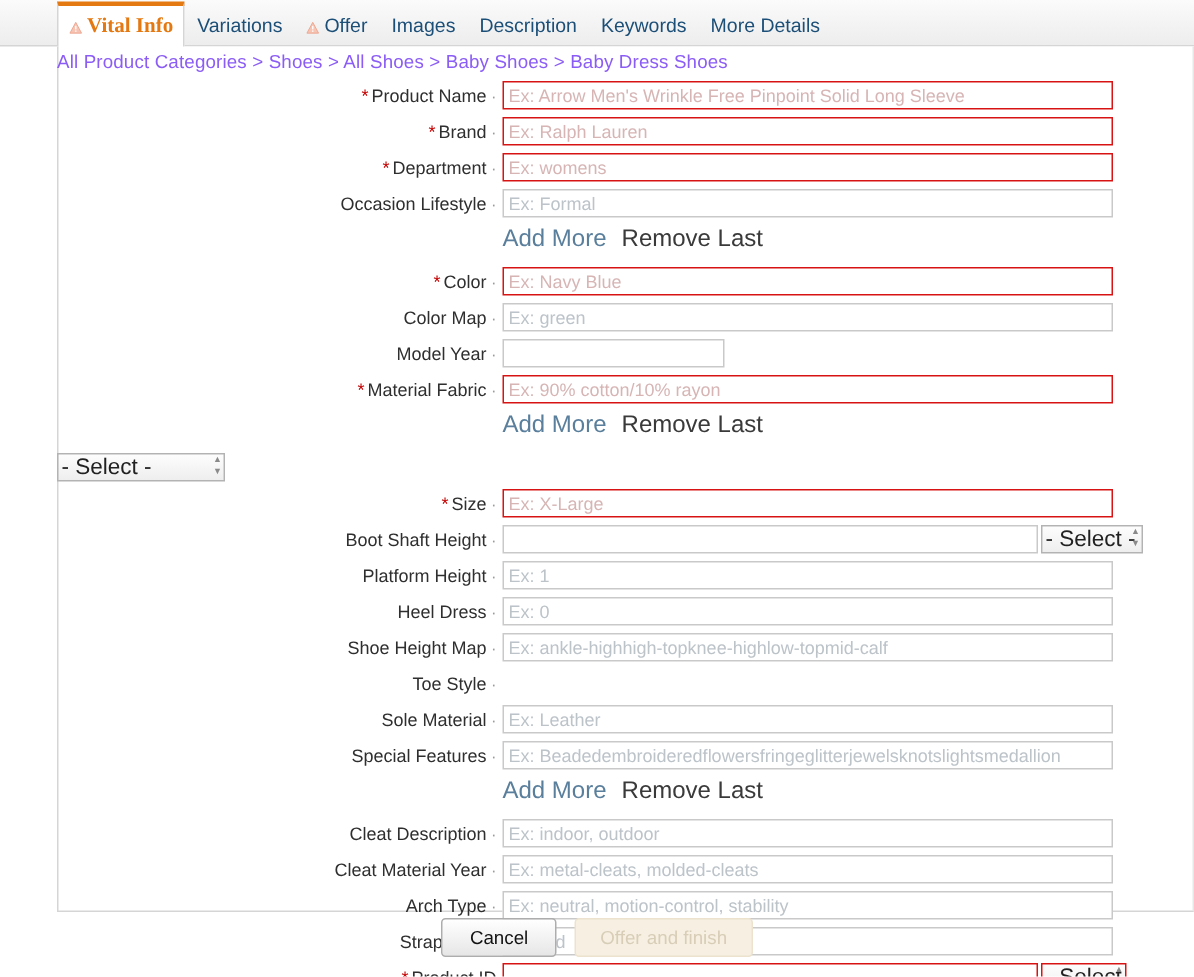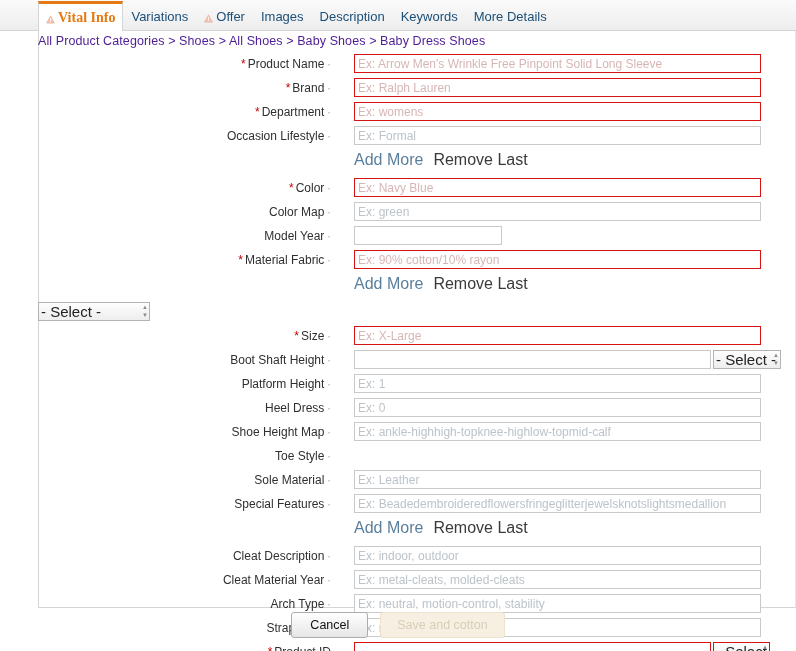--- a/index.html
+++ b/index.html
@@ -47,26 +47,26 @@
   .panel{
     position:absolute;left:38px;top:31px;width:758px;height:577px;
     background:#ffffff;
     border-left:1px solid #d5d5d5;
     border-right:1px solid #e7e7e7;
     border-bottom:1px solid #d5d5d5;
     box-sizing:border-box;
   }
   .breadcrumb{
     position:absolute;left:38px;top:34px;
-    font-size:12.5px;color:#4c1d95;letter-spacing:.1px;
+    font-size:12.5px;color:#8b5cf6;letter-spacing:.1px;
   }
 
   
   .form{position:absolute;left:38px;top:54px;width:758px;}
-  .row{display:flex;align-items:flex-start;margin-bottom:4px;min-height:20px;gap:19px;}
+  .row{display:flex;align-items:flex-start;margin-bottom:4px;min-height:20px;}
   .label{
     width:297px;flex:0 0 297px;
     text-align:right;
     font-size:12px;color:#2f2f2f;
     padding-top:3px;
     box-sizing:border-box;
     padding-right:4px;
     white-space:nowrap;
   }
   .label .star{color:#c40000;font-size:12px;margin-right:2px;}
@@ -339,16 +339,16 @@
           <span class="selwrap"><select class="sel sel-w3 req"><option>- Select -</option></select><span class="spin">
               <span>▲</span>
               <span>▼</span>
             </span></span>
         </div>
       </div>
     </div>
 
   <div class="footer">
     <button class="btn">Cancel</button>
-    <button class="btn primary-disabled">Save and cotton</button>
+    <button class="btn primary-disabled">Offer and finish</button>
   </div>
 
 </div>
 
 </body></html>

